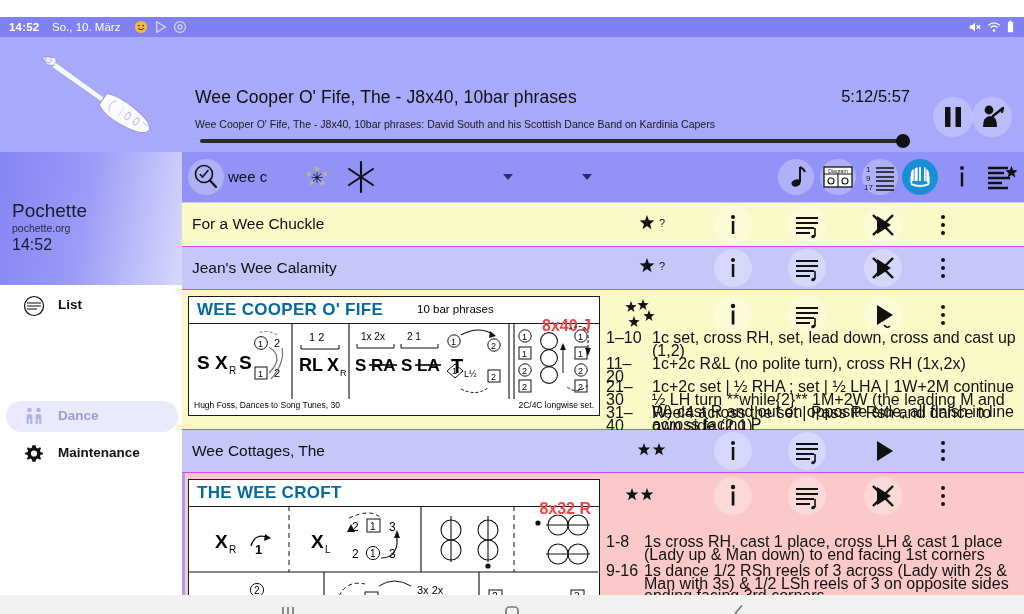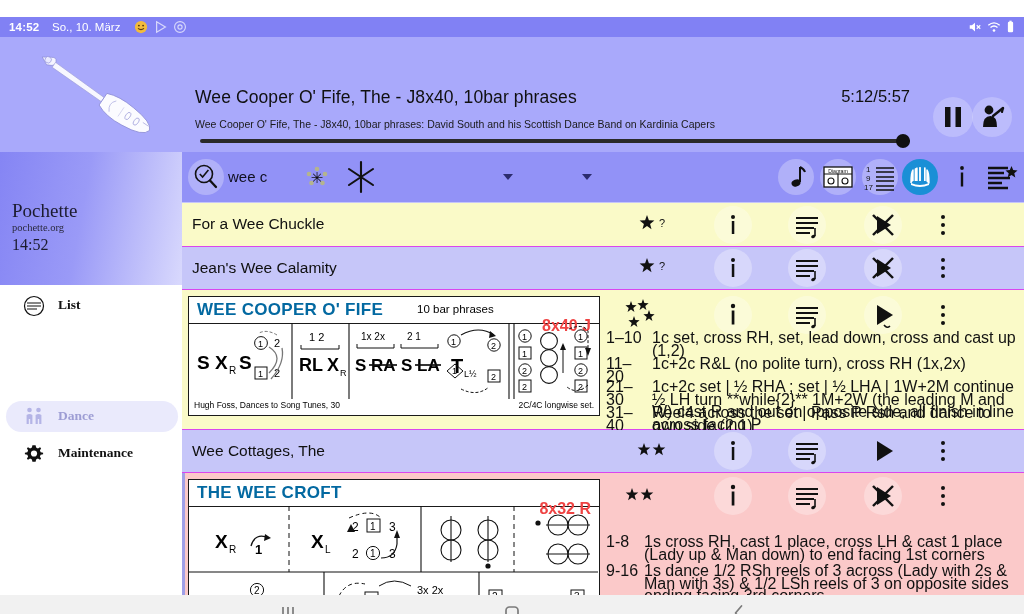--- a/index.html
+++ b/index.html
@@ -14,21 +14,21 @@
   
   #player{left:0;top:20px;width:1024px;height:115px;background:#a9a9fb;}
   #pochette-art{left:8px;top:4px;width:175px;height:108px;}
   #ptitle{left:195px;top:50px;font-size:17.5px;color:#101010;letter-spacing:.1px;}
   #psub{left:195px;top:81px;font-size:10.5px;color:#1a1a1a;}
   #ptime{left:770px;top:50px;width:140px;text-align:right;font-size:16.5px;color:#101010;}
   #ptrack{left:200px;top:102px;width:710px;height:4px;background:#2a2a2a;border-radius:2px;}
   #pknob{left:896px;top:97px;width:14px;height:14px;border-radius:50%;background:#111;}
   .rbtn{width:40px;height:40px;border-radius:50%;background:rgba(255,255,255,.22);top:60px;}
   
-  #sidebar{left:0;top:135px;width:182px;height:443px;background:#ffffff;font-family:Liberation Serif, serif;}
+  #sidebar{left:0;top:135px;width:182px;height:443px;background:#ffffff;}
   #sidehead{left:0;top:0;width:182px;height:133px;background:linear-gradient(100deg,#8585f4 0%,#9a9af7 45%,#d9d9fd 100%);}
   #sb-app{left:12px;top:48px;font-size:19px;color:#1b1b2e;}
   #sb-url{left:12px;top:70px;font-size:10.5px;color:#2a2a3e;}
   #sb-clock{left:12px;top:84px;font-size:16px;color:#1b1b2e;}
   .nav-item{left:6px;width:172px;height:31px;border-radius:16px;text-align:center;}
   .nav-item .ic{position:absolute;left:16px;top:4px;width:24px;height:24px;}
   .nav-item .lb{position:absolute;left:52px;top:7px;font-size:13.5px;font-weight:bold;color:#111;}
   .nav-item.sel{background:#eaeafc;}
   .nav-item.sel .lb{color:#9d9dd4;}
   

